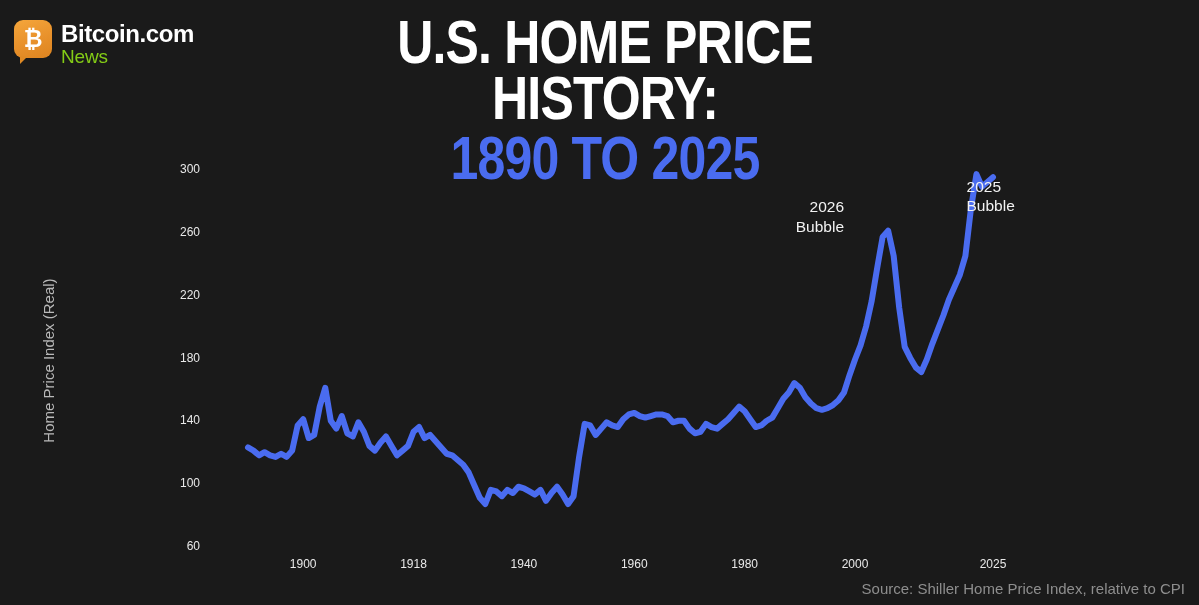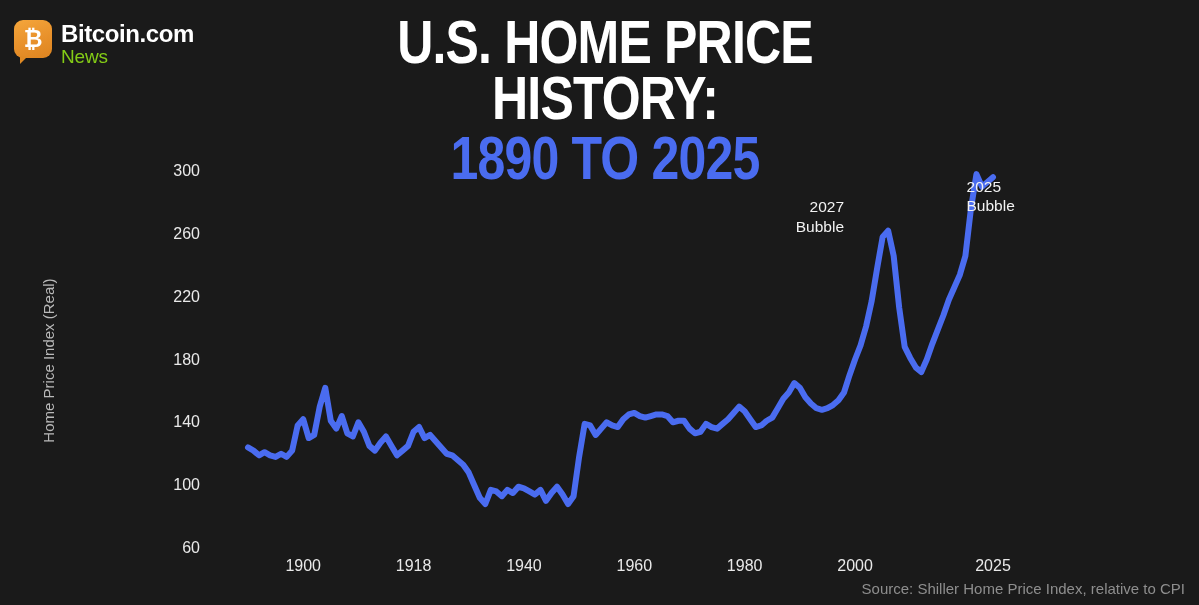--- a/index.html
+++ b/index.html
@@ -37,21 +37,21 @@
     font-weight: bold; font-stretch: condensed;
     letter-spacing: -1px; line-height: 0.92;
     transform: scaleX(0.82); transform-origin: center top;
   }
   #title-line1 { font-size: 61px; color: #ffffff; }
   #title-line2 { font-size: 61px; color: #4a6cf0; margin-top: 4px; }
 
   
   #chart { position: absolute; left: 0; top: 0; width: 1199px; height: 605px; }
   .axis-label {
-    position: absolute; color: #e9e9e9; font-size: 16px;
+    position: absolute; color: #e9e9e9; font-size: 12px;
     font-family: "Liberation Sans", sans-serif; white-space: nowrap;
   }
   .ytick { text-align: right; }
   .xtick { text-align: center; margin-top: 17px; }
   #y-axis-title {
     position: absolute; left: -52px; top: 352px; width: 200px;
     transform: rotate(-90deg); transform-origin: center center;
     color: #b9b9b9; font-size: 15px; text-align: center; white-space: nowrap;
   }
   .annot {
@@ -100,21 +100,21 @@
         <div class="axis-label xtick" style="left: 483.926px; width: 80px; top: 540px;">1940</div>
         <div class="axis-label xtick" style="left: 594.296px; width: 80px; top: 540px;">1960</div>
         <div class="axis-label xtick" style="left: 704.667px; width: 80px; top: 540px;">1980</div>
         <div class="axis-label xtick" style="left: 815.037px; width: 80px; top: 540px;">2000</div>
         <div class="axis-label xtick" style="left: 953px; width: 80px; top: 540px;">2025</div>
       </div>
     <svg id="plot" width="1199" height="605" viewBox="0 0 1199 605" style="position:absolute;left:0;top:0;">
       <polyline id="series-line" fill="none" stroke="#4a6cf0" stroke-width="6" stroke-linejoin="round" stroke-linecap="round" points="248.00,447.47 253.52,450.61 259.04,455.32 264.56,452.18 270.07,455.32 275.59,456.89 281.11,453.75 286.63,456.89 292.15,450.61 297.67,425.48 303.19,419.19 308.70,438.04 314.22,434.90 319.74,406.63 325.26,387.77 330.78,420.76 336.30,428.62 341.81,416.05 347.33,433.33 352.85,436.47 358.37,422.33 363.89,431.76 369.41,445.90 374.93,450.61 380.44,442.75 385.96,436.47 391.48,445.90 397.00,455.32 402.52,450.61 408.04,445.90 413.56,431.76 419.07,427.05 424.59,438.04 430.11,434.90 435.63,441.18 441.15,447.47 446.67,453.75 452.19,455.32 457.70,460.03 463.22,464.75 468.74,472.60 474.26,485.17 479.78,497.73 485.30,504.02 490.81,489.88 496.33,491.45 501.85,496.16 507.37,489.88 512.89,493.02 518.41,486.74 523.93,488.31 529.44,491.45 534.96,494.59 540.48,489.88 546.00,500.88 551.52,493.02 557.04,486.74 562.56,494.59 568.07,504.02 573.59,496.16 579.11,456.89 584.63,423.90 590.15,425.48 595.67,434.90 601.19,428.62 606.70,422.33 612.22,425.48 617.74,427.05 623.26,419.19 628.78,414.48 634.30,412.91 639.81,416.05 645.33,417.62 650.85,416.05 656.37,414.48 661.89,414.48 667.41,416.05 672.93,422.33 678.44,420.76 683.96,420.76 689.48,428.62 695.00,433.33 700.52,431.76 706.04,423.90 711.56,427.05 717.07,428.62 722.59,423.90 728.11,419.19 733.63,412.91 739.15,406.63 744.67,411.34 750.19,419.19 755.70,427.05 761.22,425.48 766.74,420.76 772.26,417.62 777.78,408.20 783.30,398.77 788.81,392.49 794.33,383.06 799.85,387.77 805.37,397.20 810.89,403.48 816.41,408.20 821.93,409.77 827.44,408.20 832.96,405.05 838.48,400.34 844.00,392.49 849.52,375.21 855.04,359.50 860.56,345.36 866.07,326.51 871.59,301.38 877.11,268.39 882.63,236.98 888.15,230.69 893.67,255.82 899.19,307.66 904.70,346.93 910.22,357.93 915.74,367.35 921.26,372.07 926.78,359.50 932.30,343.79 937.81,329.65 943.33,315.52 948.85,299.81 954.37,287.24 959.89,274.68 965.41,255.82 970.93,208.70 976.44,174.14 981.96,186.71 987.48,182.00 993.00,177.28"></polyline>
     </svg>
     <div id="annot-layer">
-        <div class="annot" style="left: 774px; text-align: right; width: 70px; top: 196.983px;">2027
+        <div class="annot" style="left: 774px; text-align: right; width: 70px; top: 196.983px;">2026
 Bubble</div>
         <div class="annot" style="left: 966.519px; text-align: left; width: 110px; top: 176.562px;">2025
 Bubble</div>
       </div>
   </div>
 
   <div id="source">Source: Shiller Home Price Index, relative to CPI</div>
 </div>
 
 </body></html>

